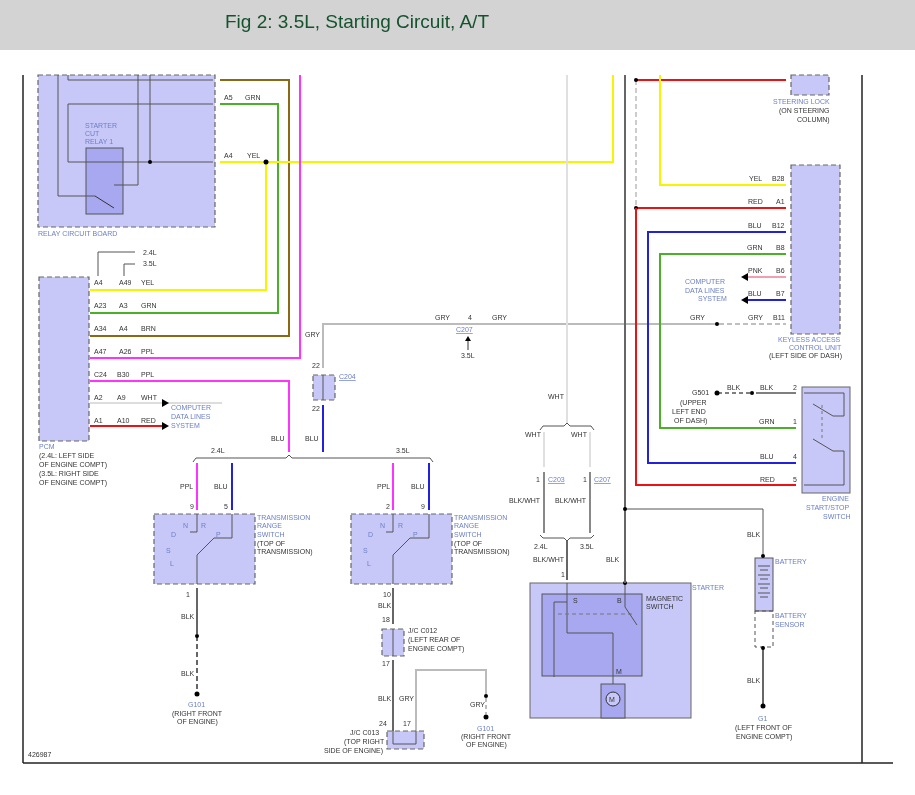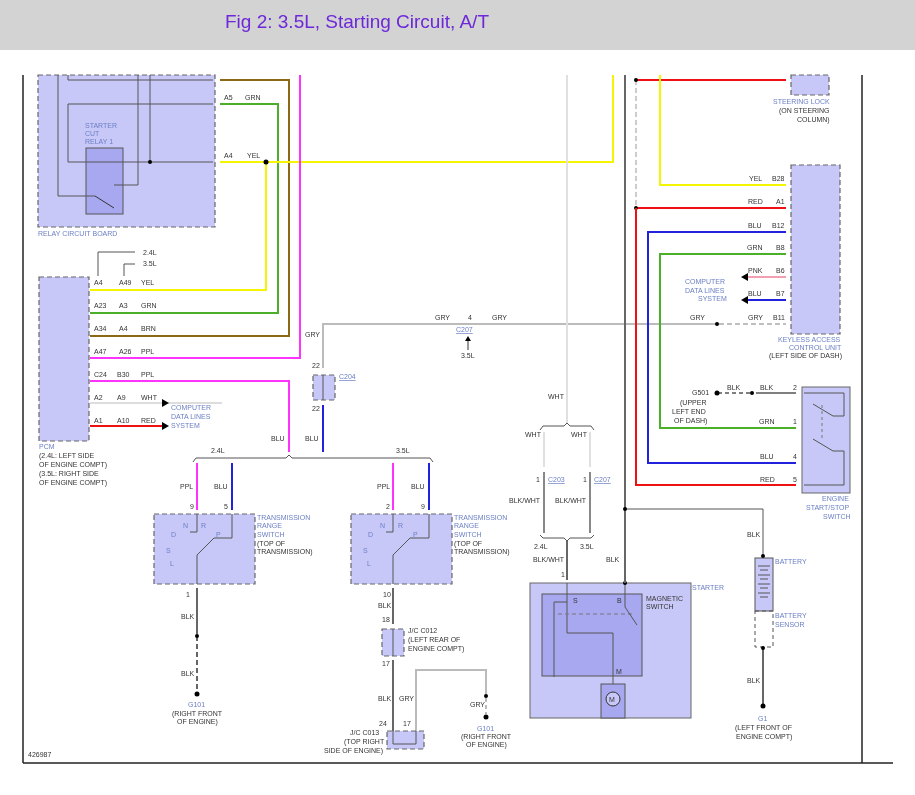--- a/index.html
+++ b/index.html
@@ -1,18 +1,18 @@
 <!DOCTYPE html>
 <html><head>
 <meta charset="utf-8">
 <style>
   html, body { margin:0; padding:0; background:#ffffff; }
   body { width:915px; height:795px; position:relative; overflow:hidden; font-family:"Liberation Sans", sans-serif; }
   .header { position:absolute; left:0; top:0; width:915px; height:50px; background:#d3d3d3; }
-  .header-title { position:absolute; left:225px; top:11px; font-size:19px; color:#6d28d9; font-family:"Liberation Sans", sans-serif; }
+  .header-title { position:absolute; left:225px; top:11px; font-size:19px; color:#14532d; font-family:"Liberation Sans", sans-serif; }
   svg { position:absolute; left:0; top:0; }
   svg text { font-family:"Liberation Sans", sans-serif; font-size:7px; fill:#333; }
   svg text.blue { fill:#6b7fc4; }
   svg text.link { fill:#6b7fc4; text-decoration:underline; }
   .box { fill:#c8c8f8; stroke:#666; stroke-width:1.2; stroke-dasharray:5 3; }
   .inner { fill:#a8a8f0; stroke:#555; stroke-width:1; }
   .w { fill:none; stroke-width:2; }
   .thin { fill:none; stroke:#555; stroke-width:1; }
 </style>
 </head>

